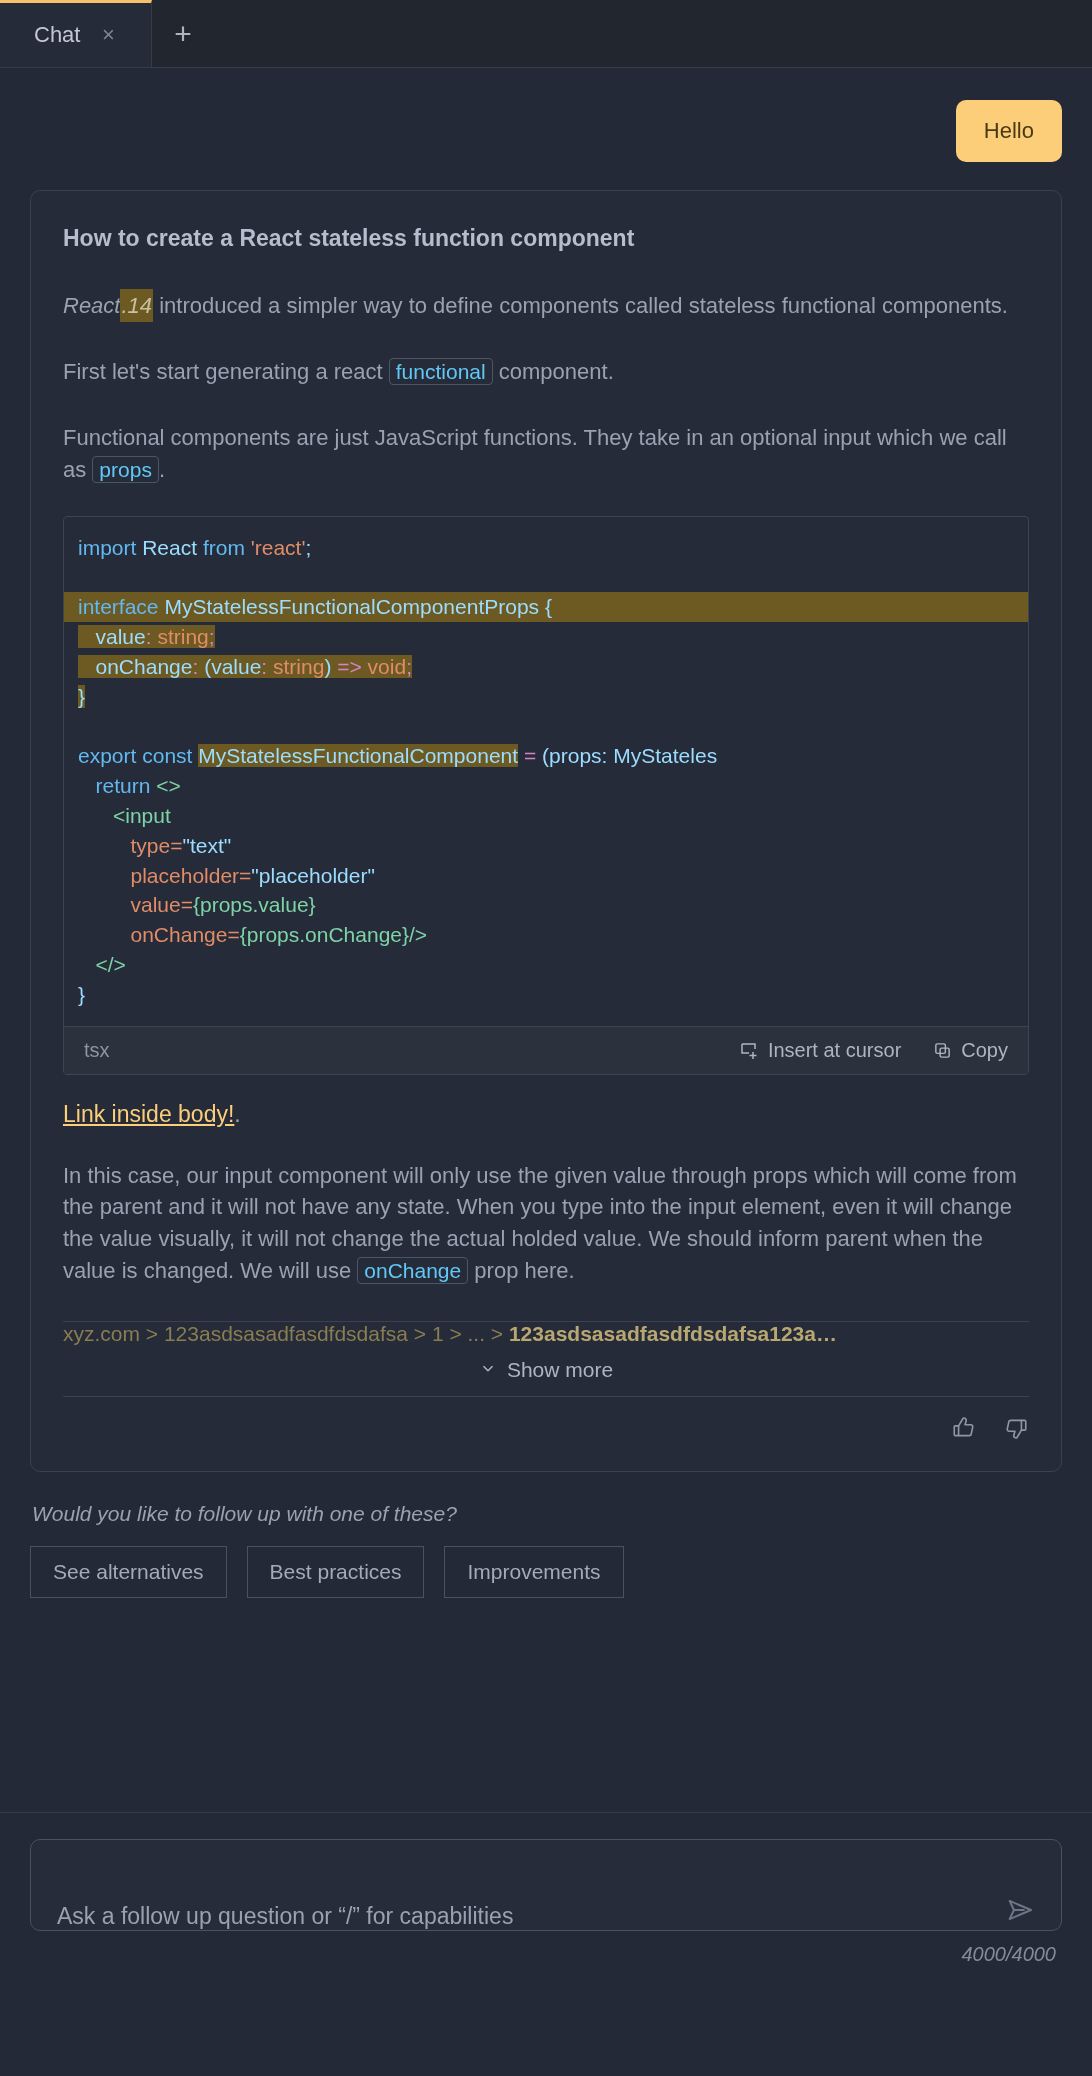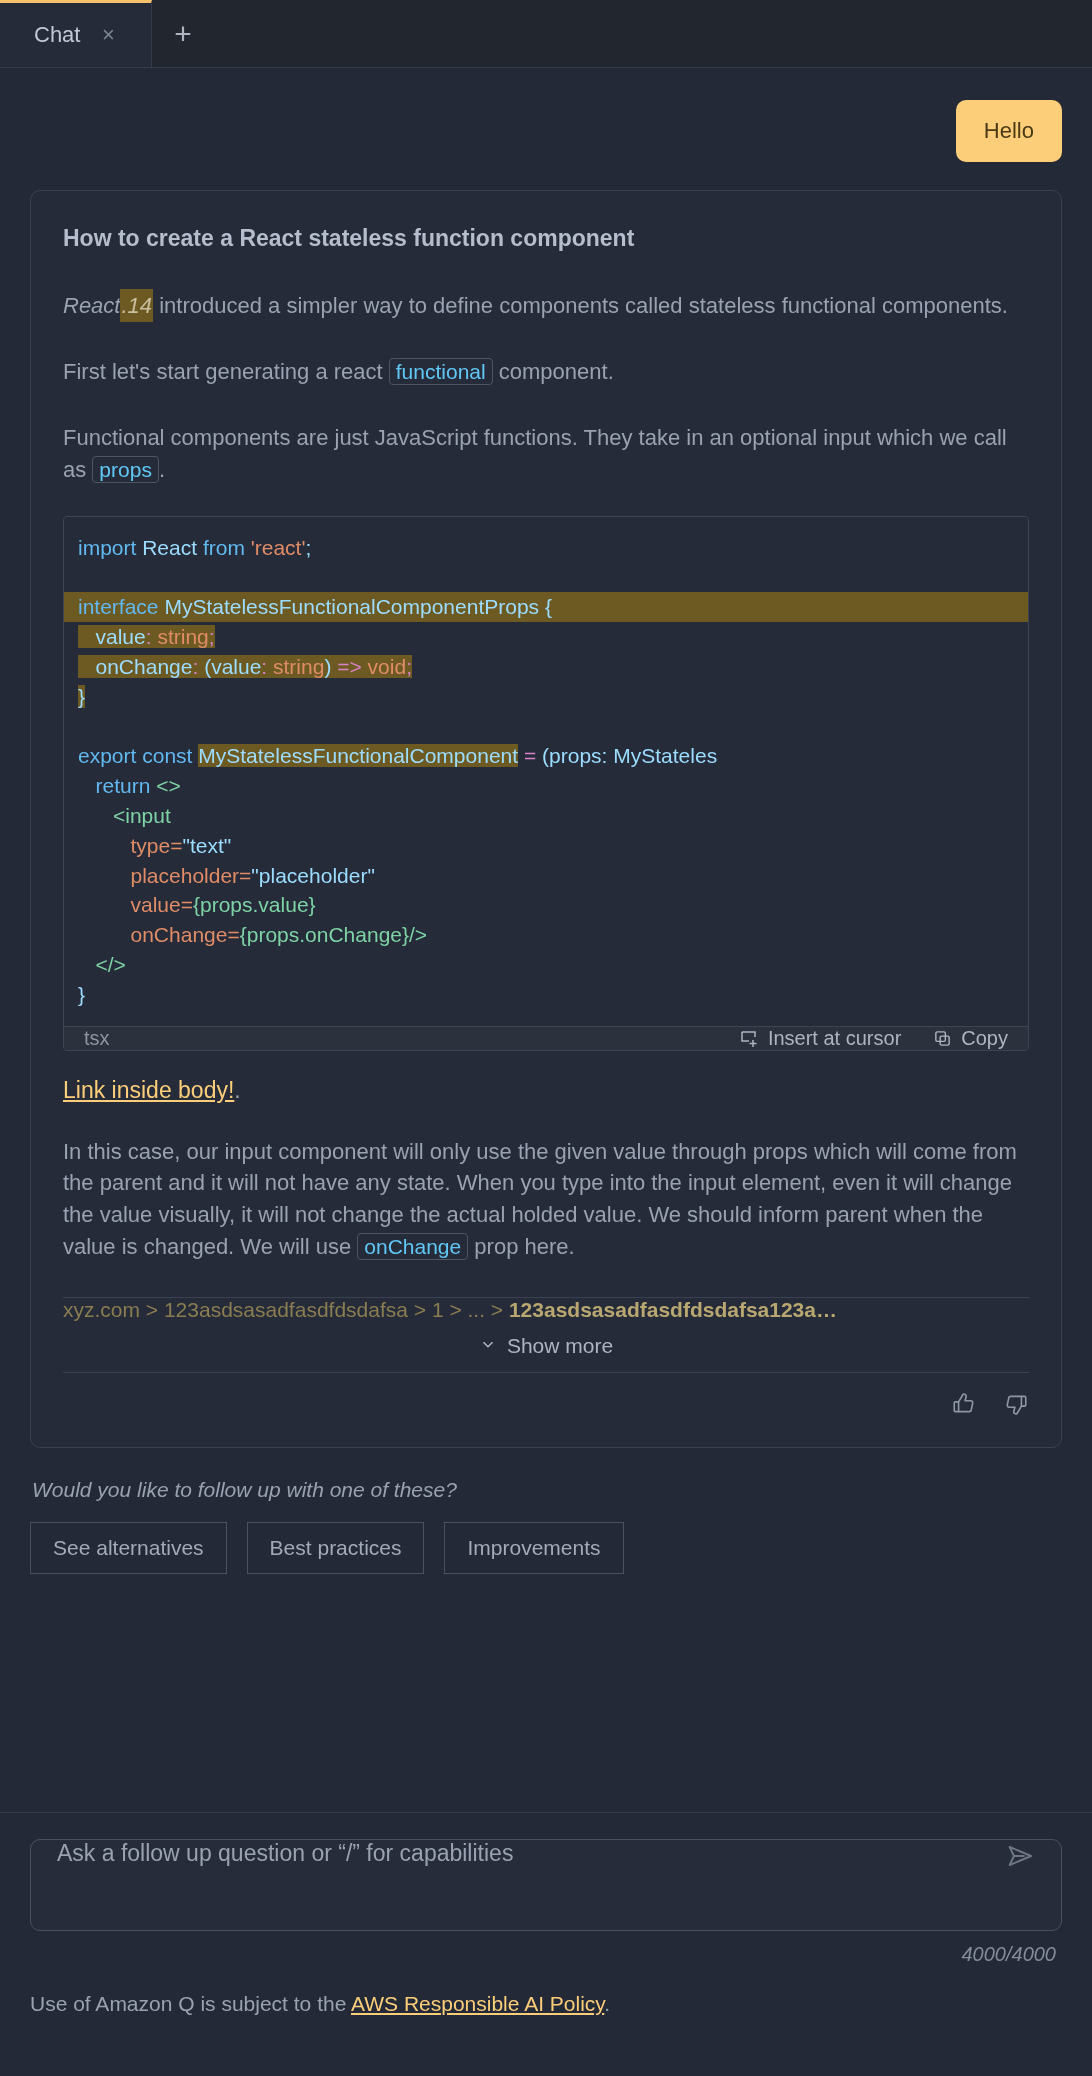--- a/index.html
+++ b/index.html
@@ -108,21 +108,21 @@
   .typ  { color: #9cdcfe; }
   .tag  { color: #7ed3a6; }
   .attr { color: #e08c67; }
   .punct{ color: #d782c4; }
   .plain{ color: #9cdcfe; }
   .sel  { background: #6c5a22; }
   .code-footer {
     border-top: 1px solid #3d4452;
     background: #2b313d;
     display: flex; align-items: center; justify-content: space-between;
-    padding: 0 20px;
+    padding: 12px 20px;
   }
   .code-lang { color: #8d95a3; font-size: 20px; }
   .code-actions { display: flex; align-items: center; gap: 32px; }
   .code-action {
     display: flex; align-items: center; gap: 9px;
     color: #aeb5c2; font-size: 20px; cursor: pointer;
   }
   .code-action svg { display: block; }
 
   .body-link {
@@ -167,21 +167,21 @@
   .composer-wrap {
     position: absolute; left: 0; right: 0; bottom: 0; height: 264px;
     background: #232936;
     border-top: 1px solid #343b49;
     padding: 26px 30px 0 30px;
   }
   .composer {
     border: 1px solid #4a5161; border-radius: 10px;
     background: #262c39;
     height: 92px;
-    display: flex; align-items: flex-start;
+    display: flex; align-items: flex-end;
     padding: 0 24px 0 26px;
   }
   .composer-input {
     flex: 1; background: transparent; border: none; outline: none;
     color: #c7ccd7; font-size: 23px;
     font-family: "Liberation Sans", sans-serif;
   }
   .composer-input::placeholder { color: #9aa2b1; }
   .send-icon { cursor: pointer; }
   .counter {
@@ -295,14 +295,13 @@
   <div class="composer">
     <input class="composer-input" type="text" placeholder="Ask a follow up question or “/” for capabilities" style="">
     <span class="send-icon">
       <svg width="32" height="32" viewBox="0 0 24 24" fill="none" stroke="#6e7685" stroke-width="1.5" stroke-linejoin="round">
         <path d="M3.5 5.2l16 6.8-16 6.8 3.2-6.8-3.2-6.8z"></path>
         <path d="M6.7 12h8"></path>
       </svg>
     </span>
   </div>
   <div class="counter">4000/4000</div>
-  <div class="policy"><span>Use of Amazon Q is subject to the </span><a href="#">AWS Responsible AI Policy</a><span>.</span></div>
 </div>
 
 </body></html>

